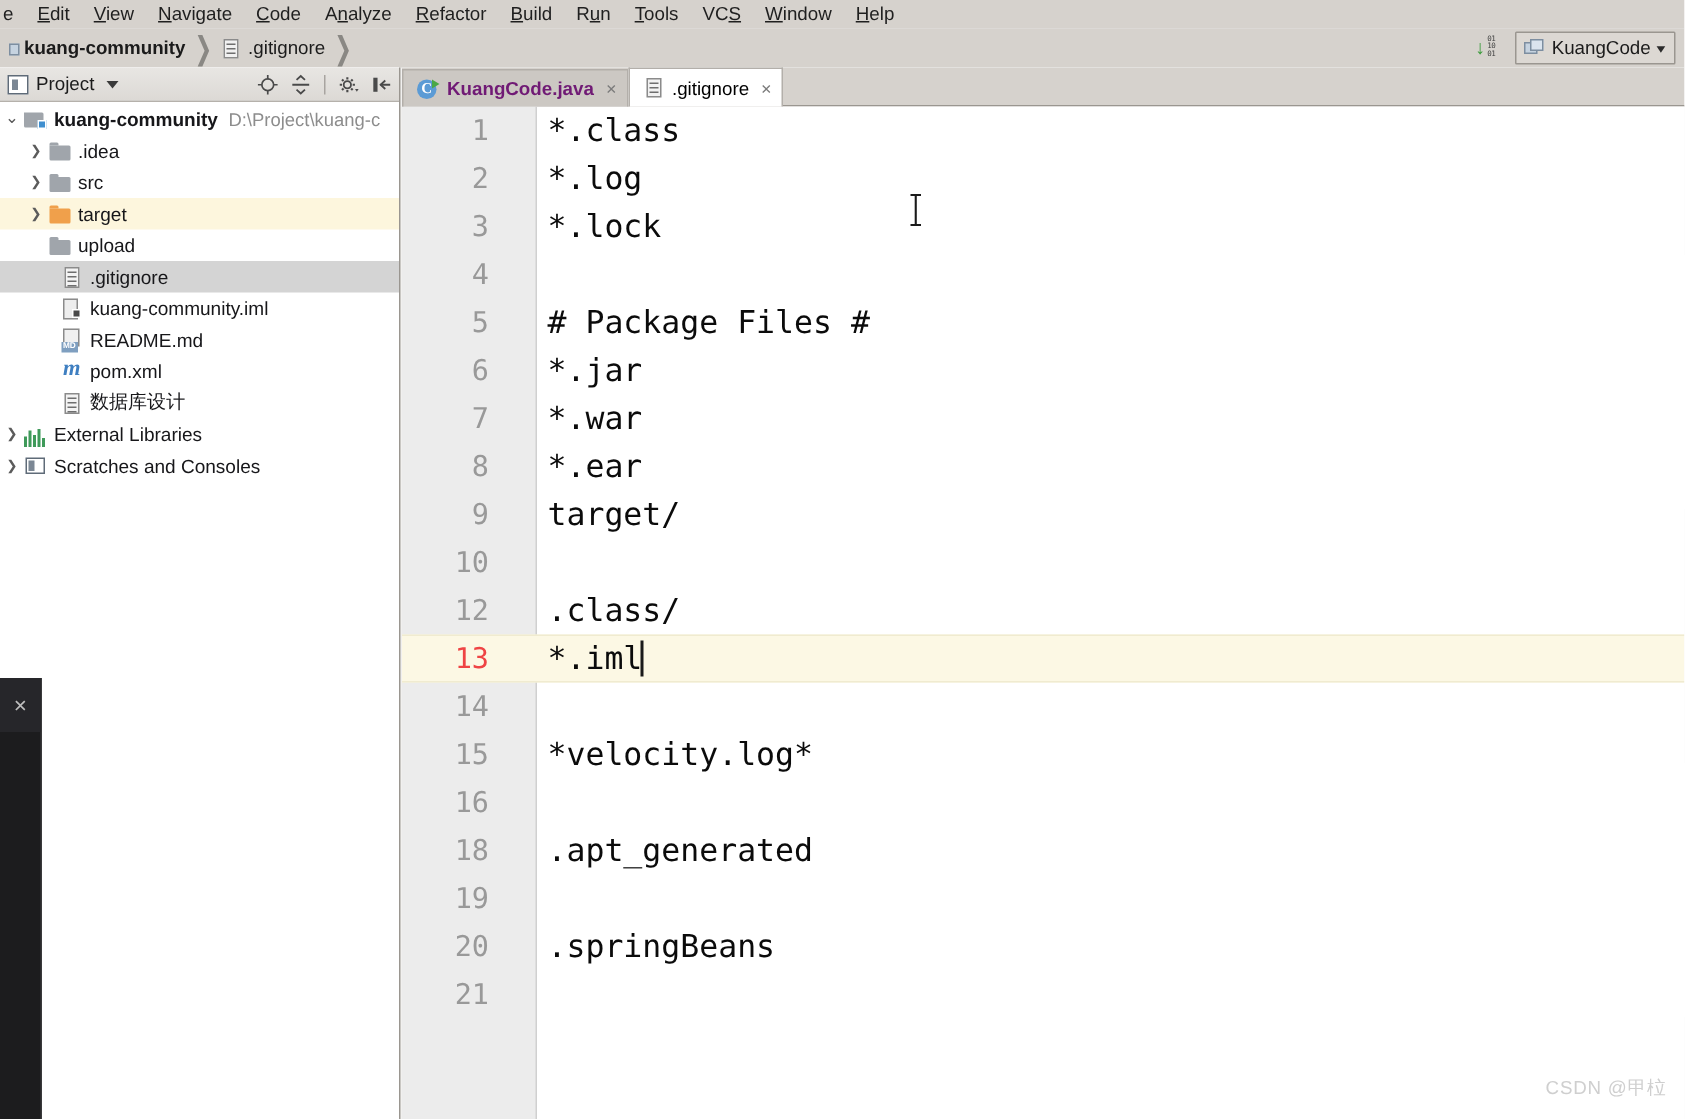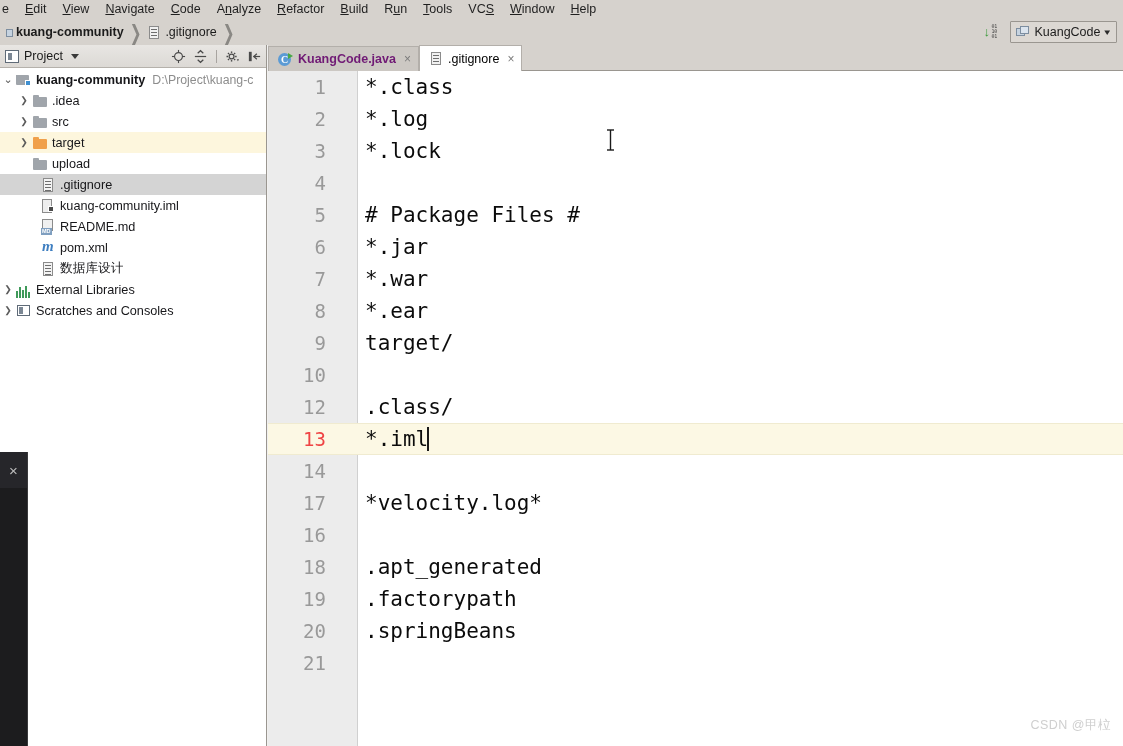--- a/index.html
+++ b/index.html
@@ -831,34 +831,33 @@
         <div class="cline cur">
           <span class="cur-bg"></span>
           <span class="lnum">13</span>
           <span class="ctext"><span>*.iml</span><span class="caret"></span></span>
         </div>
         <div class="cline">
             <span class="lnum">14</span>
             <span class="ctext"></span>
           </div>
         <div class="cline">
-            <span class="lnum">17</span>
+            <span class="lnum">15</span>
             <span class="ctext">*velocity.log*</span>
           </div>
         <div class="cline">
             <span class="lnum">16</span>
             <span class="ctext"></span>
           </div>
         <div class="cline">
             <span class="lnum">18</span>
             <span class="ctext">.apt_generated</span>
           </div>
         <div class="cline">
             <span class="lnum">19</span>
-            <span class="ctext">.factorypath</span>
           </div>
         <div class="cline">
             <span class="lnum">20</span>
             <span class="ctext">.springBeans</span>
           </div>
         <div class="cline">
             <span class="lnum">21</span>
             <span class="ctext"></span>
           </div>
       </div>

